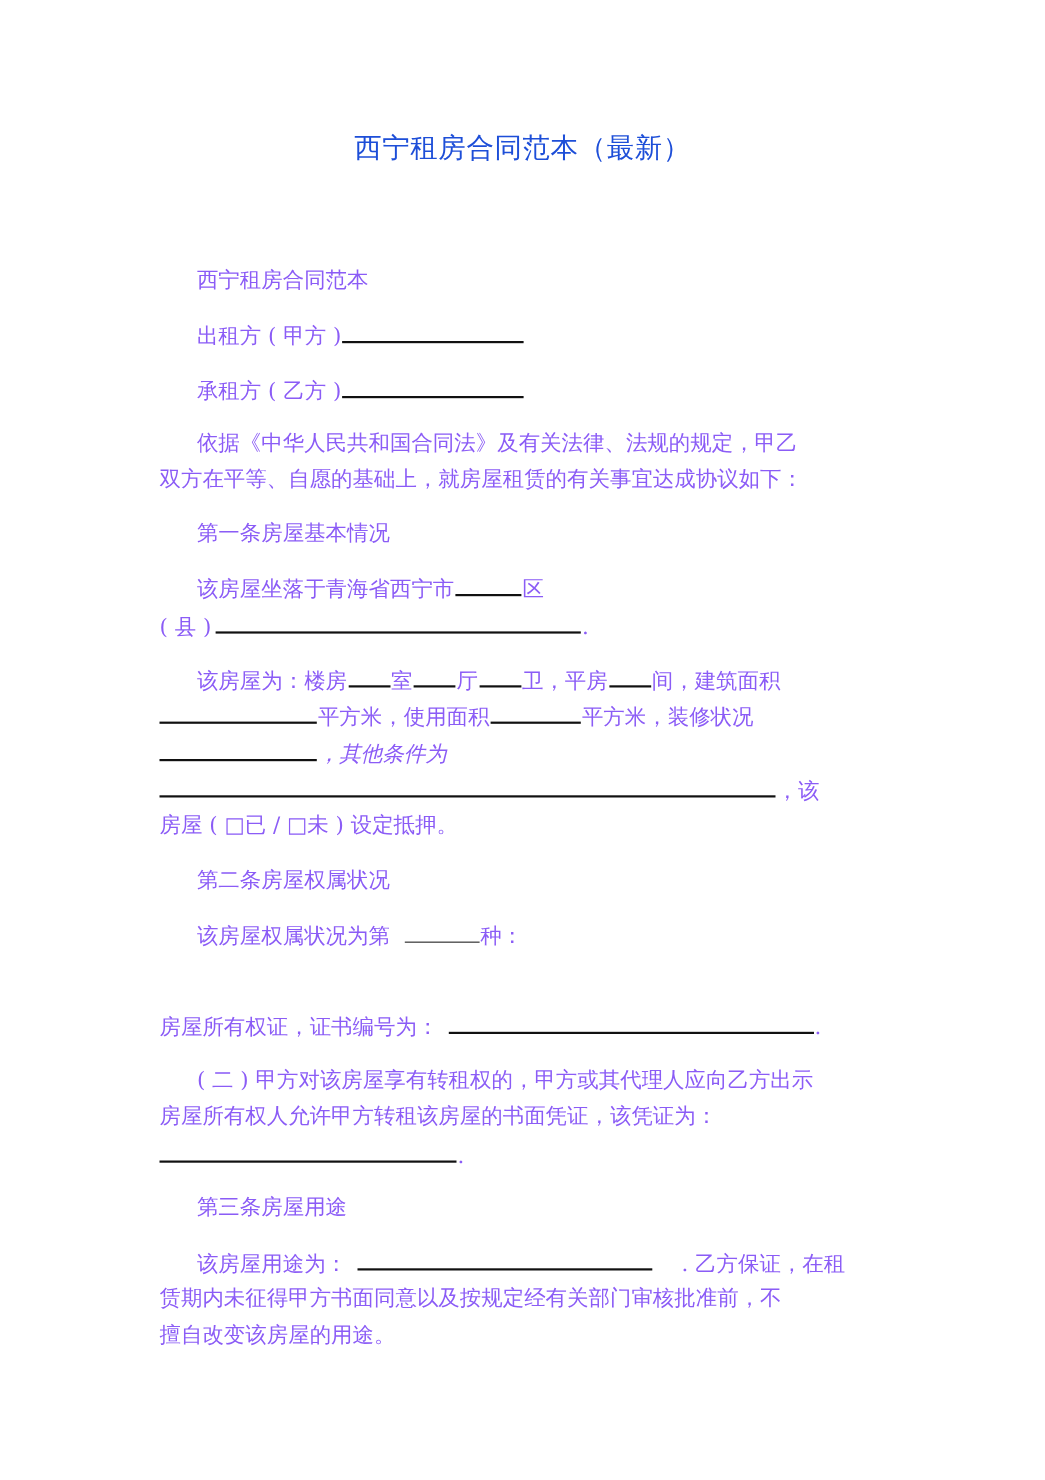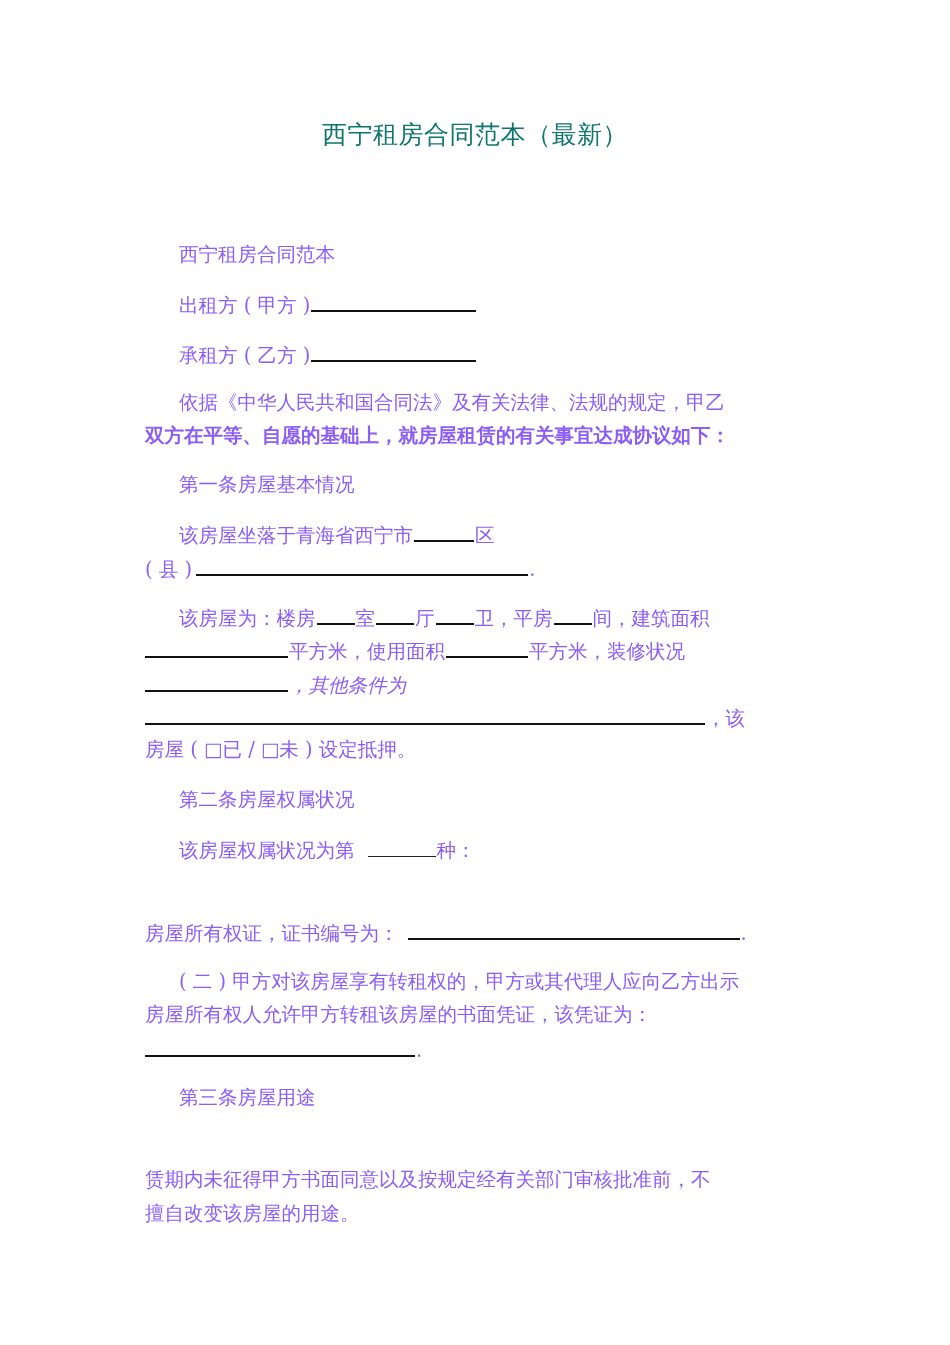--- a/index.html
+++ b/index.html
@@ -21,21 +21,21 @@
       width: 950px; height: 1345px;
       background: #fff;
     }
     .title {
       position: absolute;
       left: 0; width: 950px;
       top: 118px;
       text-align: center;
       font-size: 25px;
       letter-spacing: 0.5px;
-      color: #0f766e;
+      color: #1d4ed8;
     }
     .line {
       position: absolute;
       left: 145px;
       font-size: 19.5px;
       line-height: 24px;
       white-space: nowrap;
       color: #8b5cf6;
     }
     .ind { left: 179px; }
@@ -60,21 +60,21 @@
 
   <div class="line ind" style="top:292px;">
     <span>出租方 ( 甲方 )</span><span class="blank" style="width:165px;"></span>
   </div>
 
   <div class="line ind" style="top:342px;">
     <span>承租方 ( 乙方 )</span><span class="blank" style="width:165px;"></span>
   </div>
 
   <div class="line ind" style="top:391px;">依据《中华人民共和国合同法》及有关法律、法规的规定，甲乙</div>
-  <div class="line" style="top:424px;font-weight:bold;">双方在平等、自愿的基础上，就房屋租赁的有关事宜达成协议如下：</div>
+  <div class="line" style="top:424px;">双方在平等、自愿的基础上，就房屋租赁的有关事宜达成协议如下：</div>
 
   <div class="line ind" style="top:473px;">第一条房屋基本情况</div>
 
   <div class="line ind" style="top:522px;">
     <span>该房屋坐落于青海省西宁市</span><span class="blank" style="width:60px;"></span><span>区</span>
   </div>
   <div class="line" style="top:556px;">
     <span>( 县 )</span><span class="blank" style="width:332px; margin-left:4px;"></span><span>.</span>
   </div>
 
@@ -103,16 +103,19 @@
   </div>
 
   <div class="line" style="top:1003px;">房屋所有权人允许甲方转租该房屋的书面凭证，该凭证为：</div>
   <div class="line ind" style="top:970px;">( 二 ) 甲方对该房屋享有转租权的，甲方或其代理人应向乙方出示</div>
   <div class="line" style="top:1037px;">
     <span class="blank" style="width:270px; margin-left:0;"></span><span>.</span>
   </div>
 
   <div class="line ind" style="top:1086px;">第三条房屋用途</div>
 
+  <div class="line ind" style="top:1135px;">
+    <span>该房屋用途为：</span><span class="gap" style="width:8px;"></span><span class="blank" style="width:268px;"></span><span class="gap" style="width:26px;"></span><span>. 乙方保证，在租</span>
+  </div>
   <div class="line" style="top:1168px;">赁期内未征得甲方书面同意以及按规定经有关部门审核批准前，不</div>
   <div class="line" style="top:1202px;">擅自改变该房屋的用途。</div>
 
 </div>
 
 </body></html>

